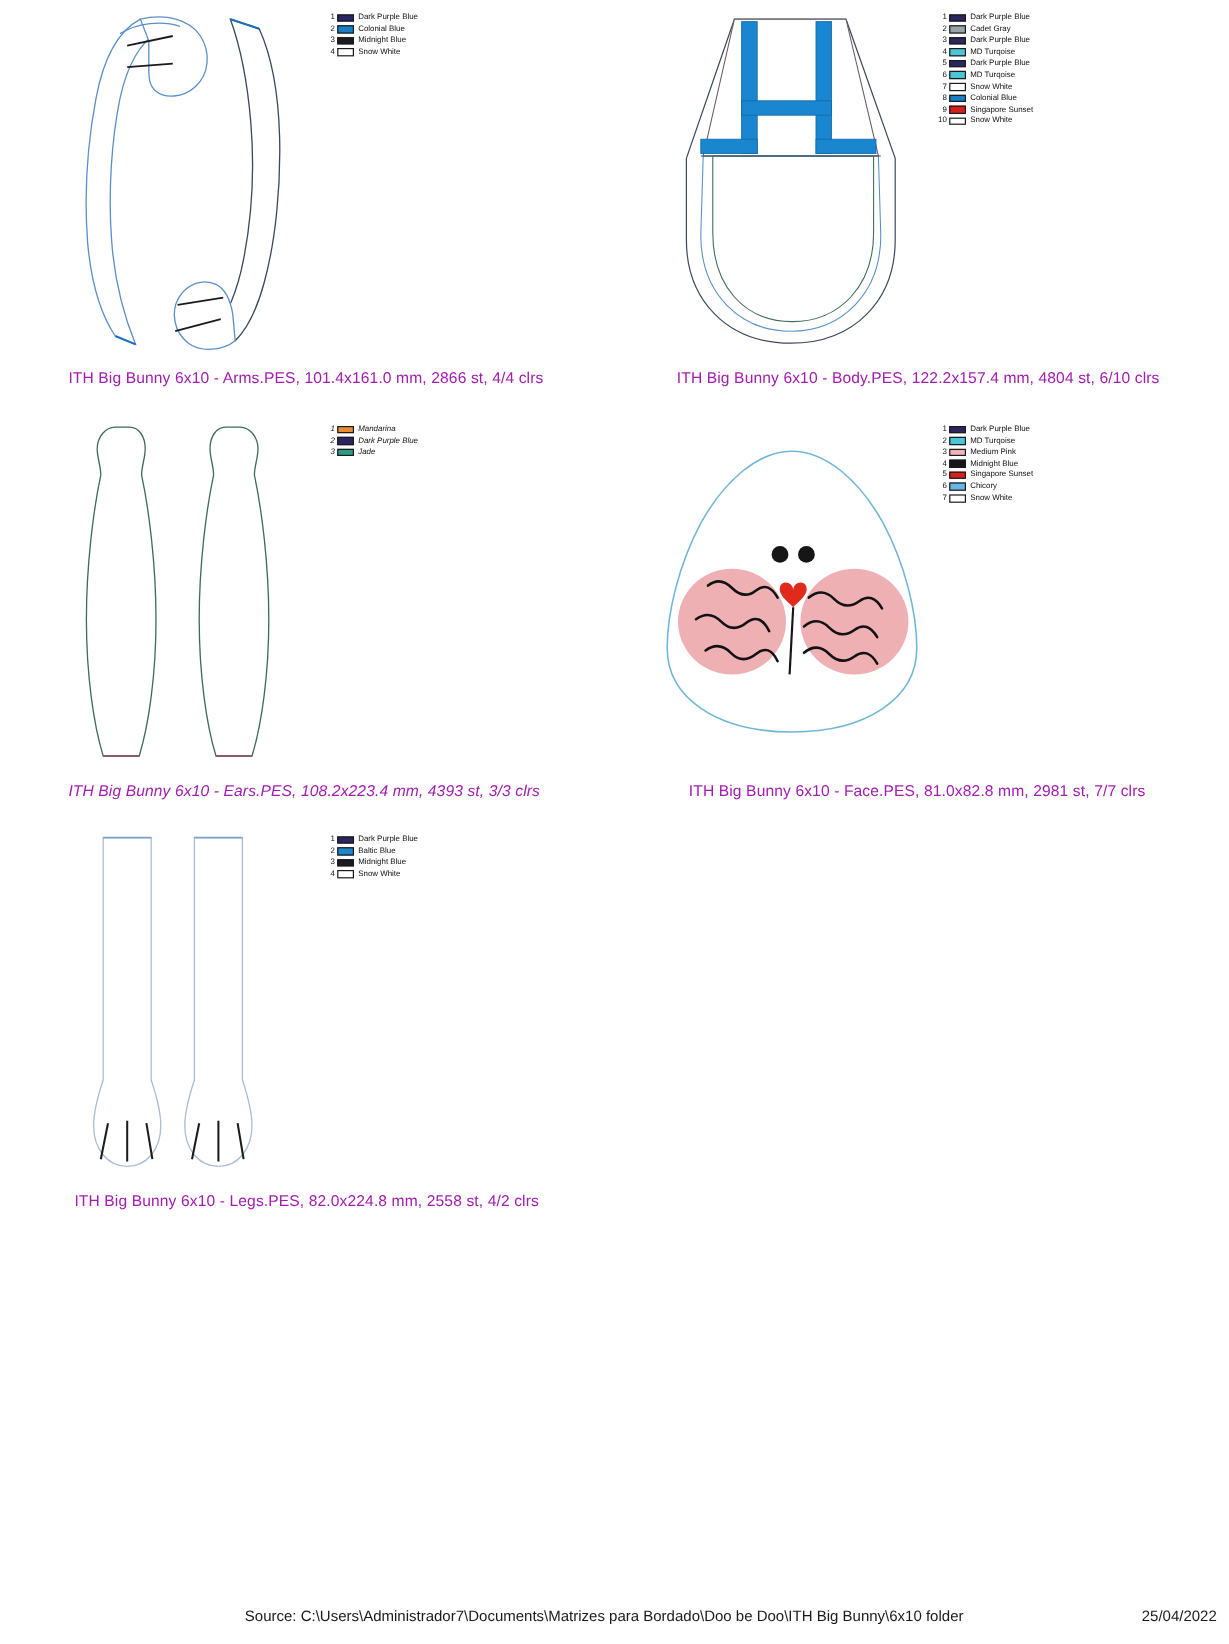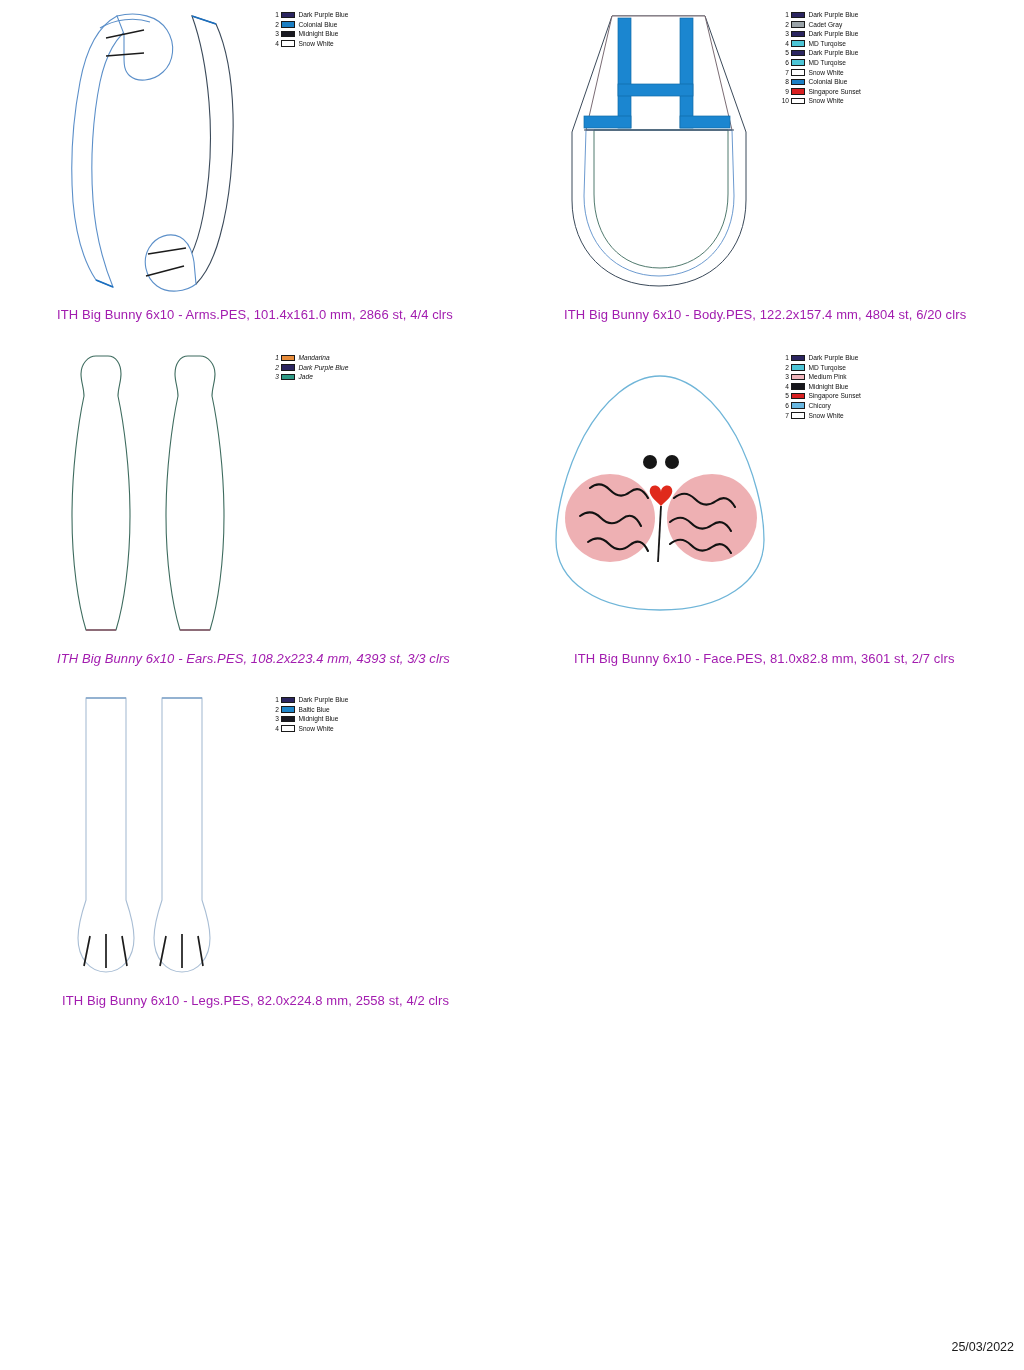--- a/index.html
+++ b/index.html
@@ -200,21 +200,21 @@
         <span class="legend-swatch" style="background-color: rgb(216, 31, 32);"></span>
         <span class="legend-label">Singapore Sunset</span>
       </div>
       <div class="legend-row">
         <span class="legend-num">10</span>
         <span class="legend-swatch" style="background-color: rgb(255, 255, 255);"></span>
         <span class="legend-label">Snow White</span>
       </div>
     </div>
 
-    <div class="caption" style="left:24px; top:303px;">ITH Big Bunny 6x10 - Body.PES, 122.2x157.4 mm, 4804 st, 6/20 clrs</div>
+    <div class="caption" style="left:24px; top:303px;">ITH Big Bunny 6x10 - Body.PES, 122.2x157.4 mm, 4804 st, 6/10 clrs</div>
   </div>
 
   <div class="cell" style="left:40px; top:348px; width:470px; height:318px;font-style:italic;">
 
     <div class="art-area" style="left:28px;">
       <svg width="160" height="292" viewBox="0 0 160 292" xmlns="http://www.w3.org/2000/svg">
 
         <path d="M 40 8 C 48 8 53 16 53 26 C 53 34 50 40 50 48
                  C 56 76 62 122 62 168 C 62 214 56 256 48 282
                  L 18 282 C 10 256 4 214 4 168 C 4 122 10 76 16 48
@@ -311,21 +311,21 @@
         <span class="legend-swatch" style="background-color: rgb(104, 182, 224);"></span>
         <span class="legend-label">Chicory</span>
       </div>
       <div class="legend-row">
         <span class="legend-num">7</span>
         <span class="legend-swatch" style="background-color: rgb(255, 255, 255);"></span>
         <span class="legend-label">Snow White</span>
       </div>
     </div>
 
-    <div class="caption" style="left:34px; top:303px;">ITH Big Bunny 6x10 - Face.PES, 81.0x82.8 mm, 3601 st, 2/7 clrs</div>
+    <div class="caption" style="left:34px; top:303px;">ITH Big Bunny 6x10 - Face.PES, 81.0x82.8 mm, 2981 st, 7/7 clrs</div>
   </div>
 
   <div class="cell" style="left:40px; top:690px; width:470px; height:318px;">
 
     <div class="art-area" style="left:32px;">
       <svg width="160" height="292" viewBox="0 0 160 292" xmlns="http://www.w3.org/2000/svg">
 
         <path d="M 14 8 L 54 8 L 54 210 C 58 222 62 236 62 248
                  C 62 268 50 282 34 282 C 18 282 6 268 6 248
                  C 6 236 10 222 14 210 Z" fill="#ffffff" stroke="#a8bdd4" stroke-width="1.1"></path>
@@ -365,16 +365,17 @@
         <span class="legend-swatch" style="background-color: rgb(255, 255, 255);"></span>
         <span class="legend-label">Snow White</span>
       </div>
     </div>
 
     <div class="caption" style="left:22px; top:303px;">ITH Big Bunny 6x10 - Legs.PES, 82.0x224.8 mm, 2558 st, 4/2 clrs</div>
   </div>
 
   <div class="footer">
     <span class="footer-page">Page 1 of 1</span>
-    <span class="footer-date">25/03/2022</span>
+    <span class="footer-source">Source: C:\Users\Administrador7\Documents\Matrizes para Bordado\Doo be Doo\ITH Big Bunny\6x10 folder</span>
+    <span class="footer-date">25/04/2022</span>
   </div>
 
 </div>
 
 </body></html>

